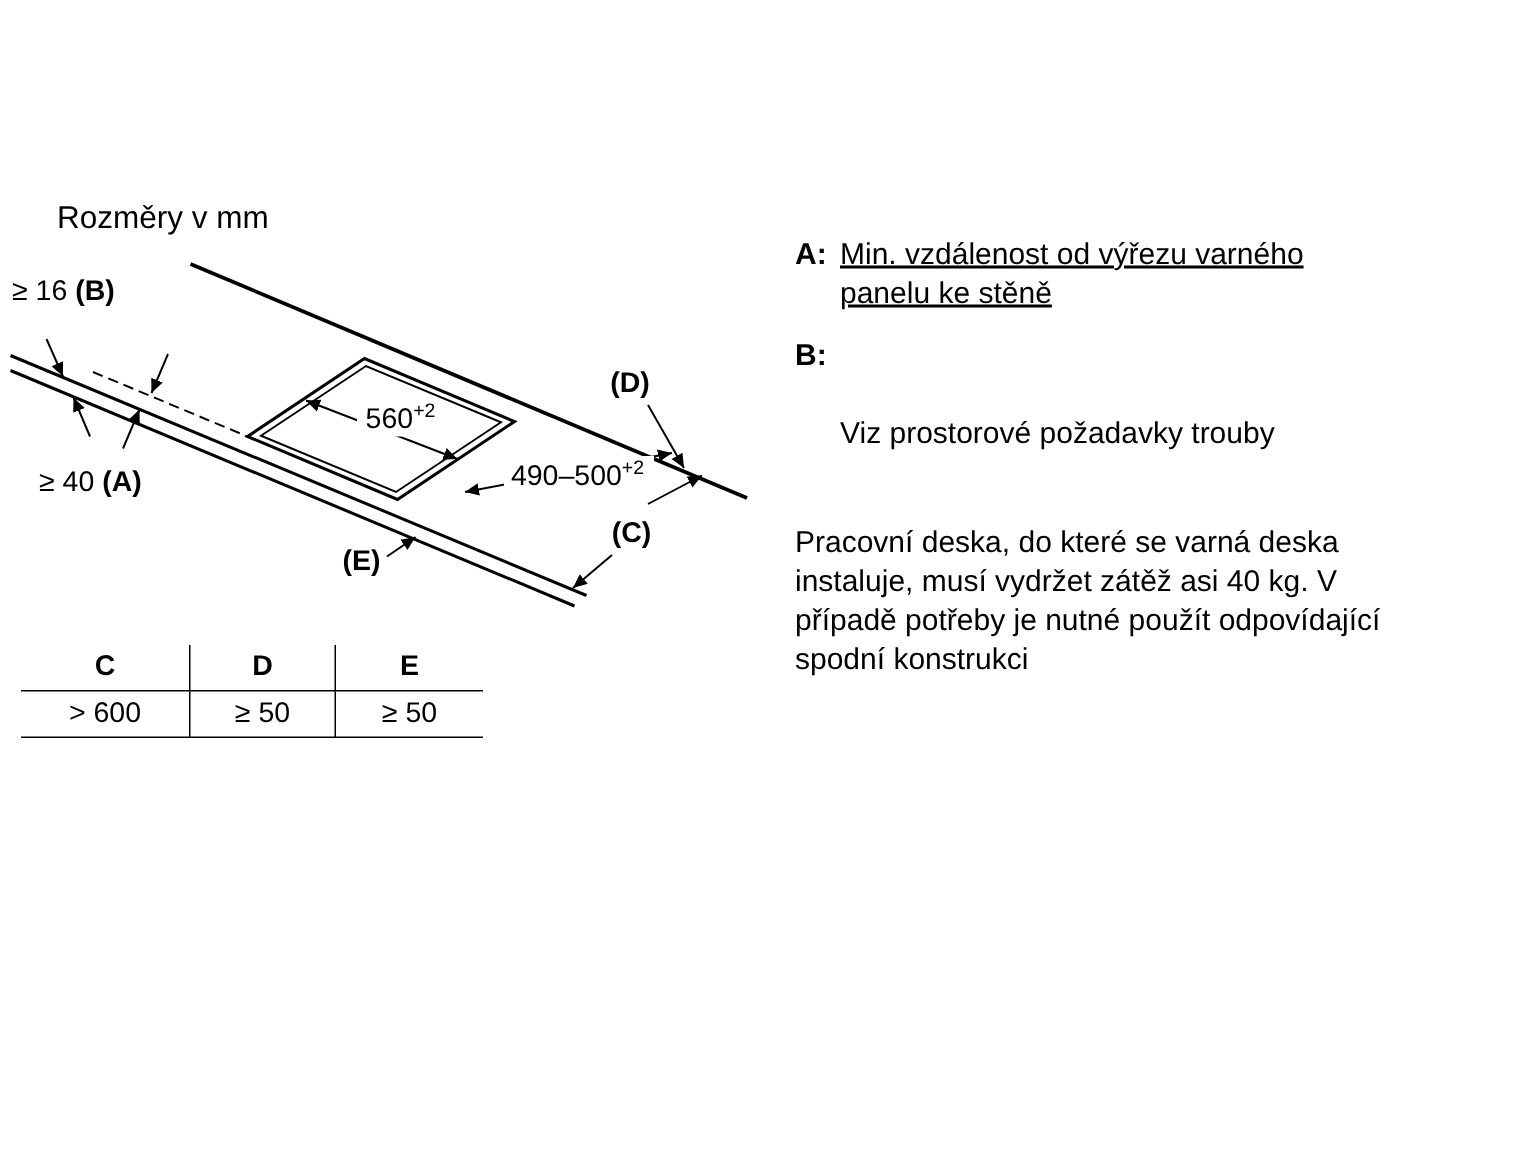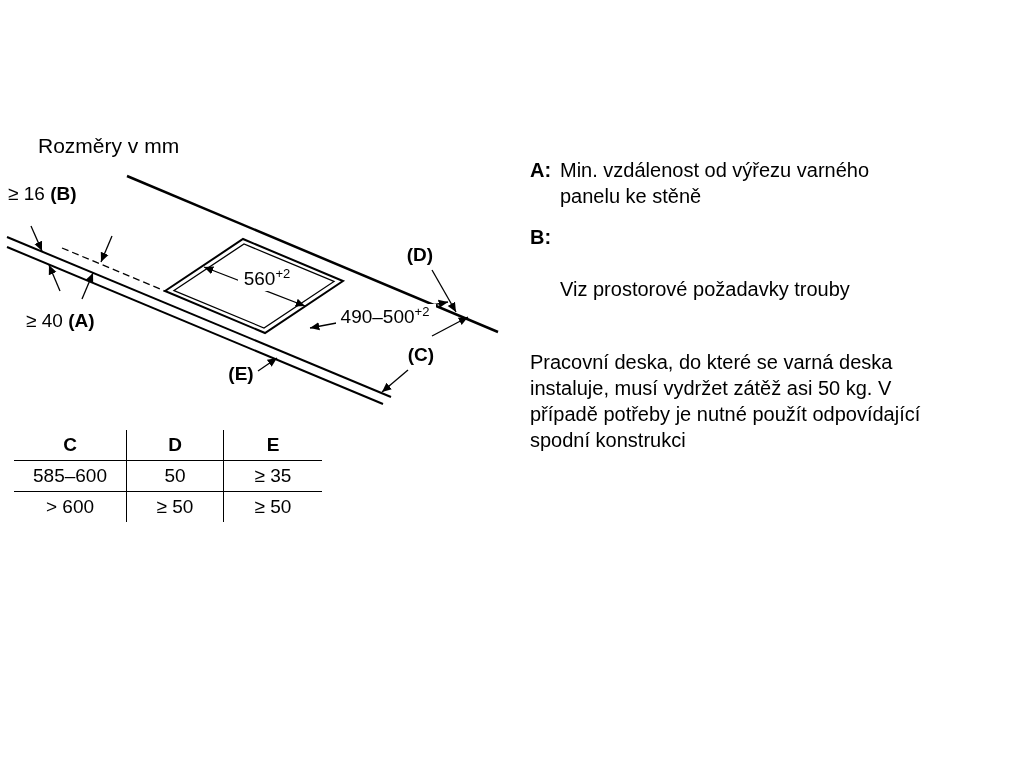--- a/index.html
+++ b/index.html
@@ -31,21 +31,21 @@
     border-right:1.6px solid #000;
   }
   .dim-table thead th{border-bottom:1.6px solid #000;}
   .dim-table tbody tr:first-child td{border-bottom:1.6px solid #000;}
   .right-col{
     position:absolute;left:530px;top:157px;width:465px;
     font-size:20px;line-height:26px;
   }
   .note{display:flex;margin-bottom:15px;}
   .note-key{font-weight:bold;width:30px;flex-shrink:0;}
-  .note-text{width:374px;}
+  .note-text{width:374px;text-decoration:underline;}
   .see-ref{margin-left:30px;margin-top:26px;}
   .load-note{margin-top:47px;width:428px;}
 </style>
 </head>
 <body>
 
 <div class="page-title">Rozměry v mm</div>
 
 <svg class="diagram-svg" viewBox="0 0 520 290">
   <defs>
@@ -94,35 +94,30 @@
 <table class="dim-table">
   <thead>
     <tr>
       <th class="col-c">C</th>
       <th class="col-d">D</th>
       <th class="col-e">E</th>
     </tr>
   </thead>
   <tbody>
     <tr>
-      <td>585–600</td>
-      <td>50</td>
-      <td>≥ 35</td>
-    </tr>
-    <tr>
       <td>&gt; 600</td>
       <td>≥ 50</td>
       <td>≥ 50</td>
     </tr>
   </tbody>
 </table>
 
 <div class="right-col">
   <div class="note">
     <span class="note-key">A:</span>
     <span class="note-text">Min. vzdálenost od výřezu varného panelu ke stěně</span>
   </div>
   <div class="note">
     <span class="note-key">B:</span>
   </div>
   <div class="see-ref">Viz prostorové požadavky trouby</div>
-  <div class="load-note">Pracovní deska, do které se varná deska instaluje, musí vydržet zátěž asi 50 kg. V případě potřeby je nutné použít odpovídající spodní konstrukci</div>
+  <div class="load-note">Pracovní deska, do které se varná deska instaluje, musí vydržet zátěž asi 40 kg. V případě potřeby je nutné použít odpovídající spodní konstrukci</div>
 </div>
 
 </body></html>

